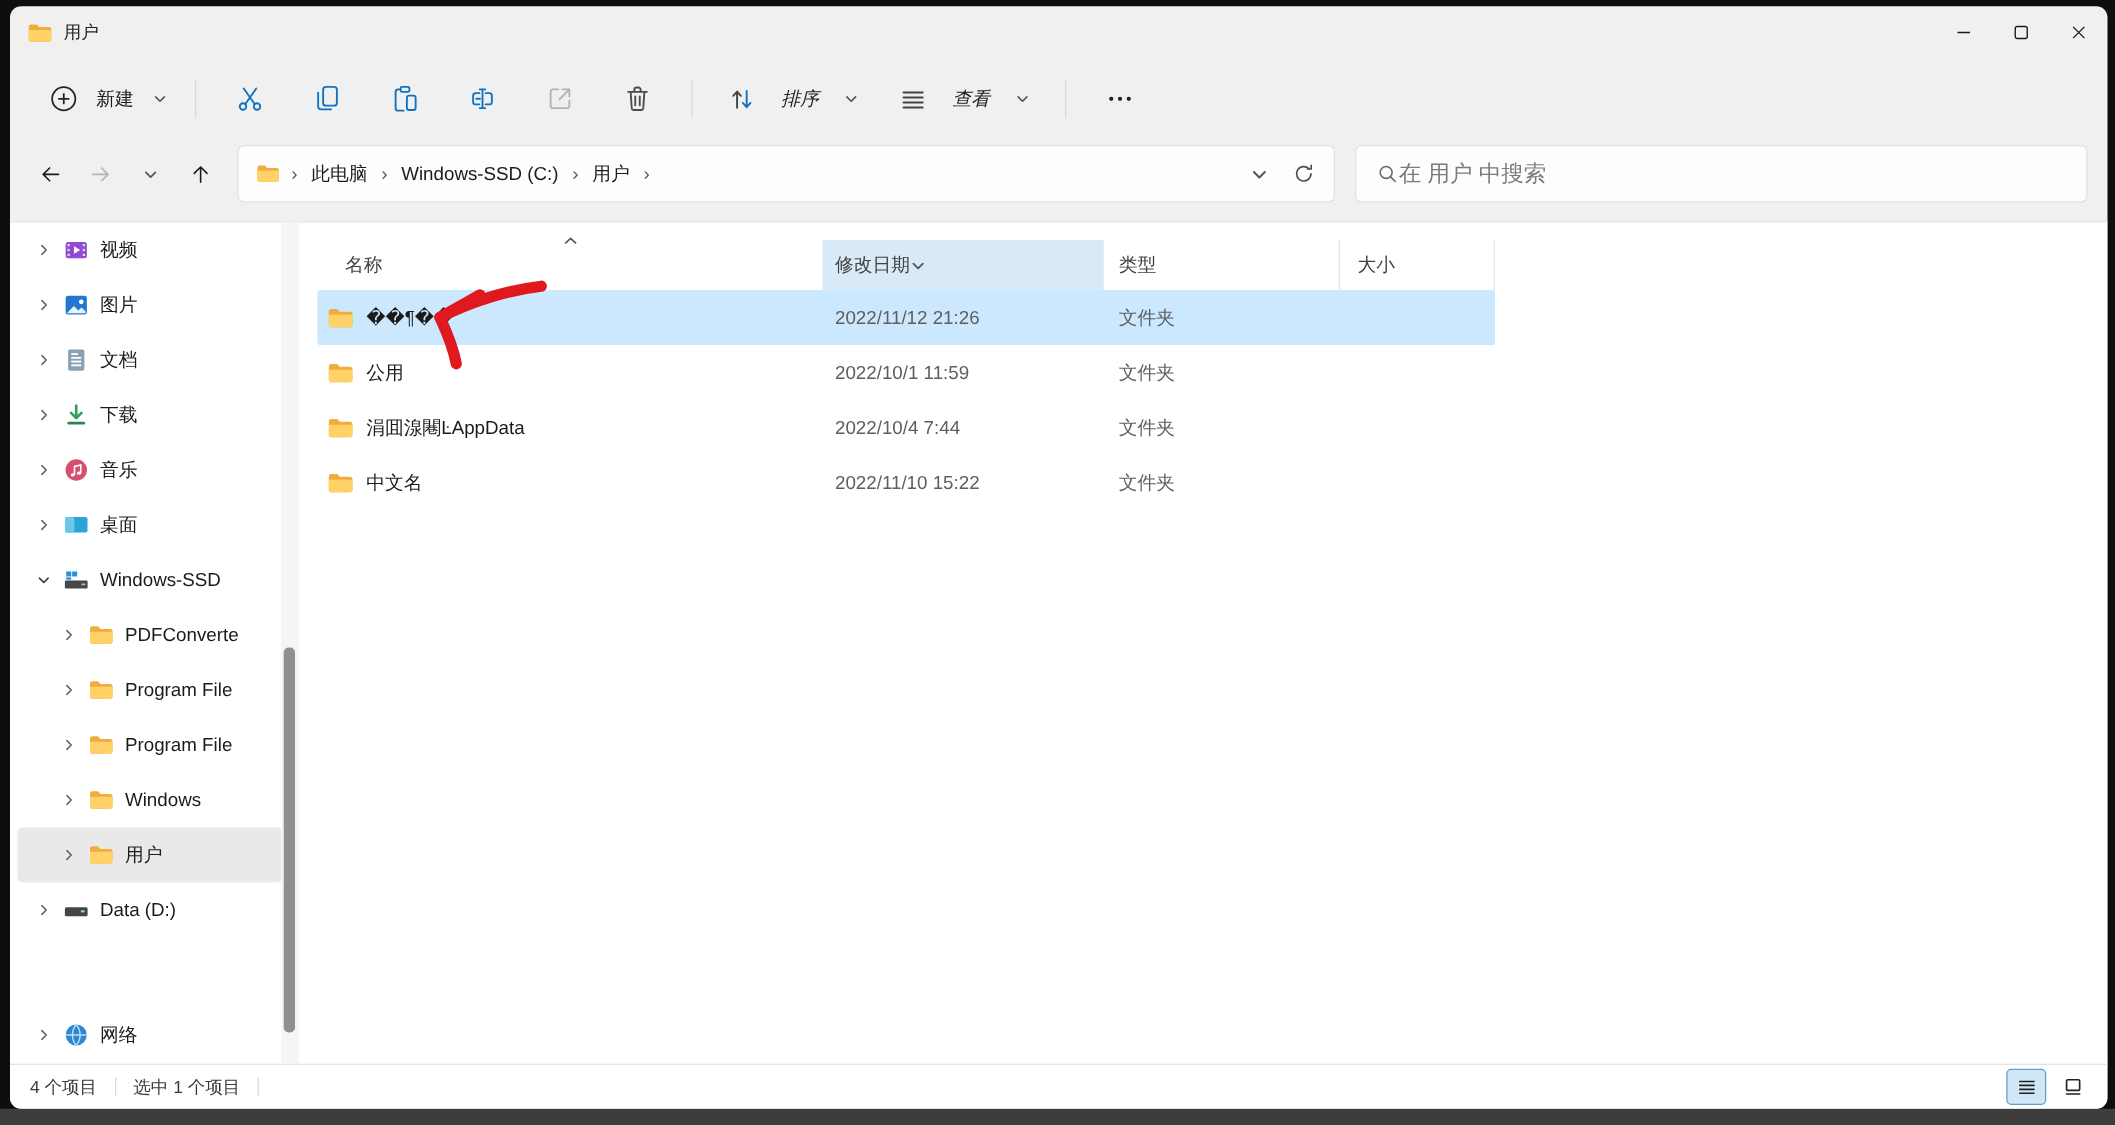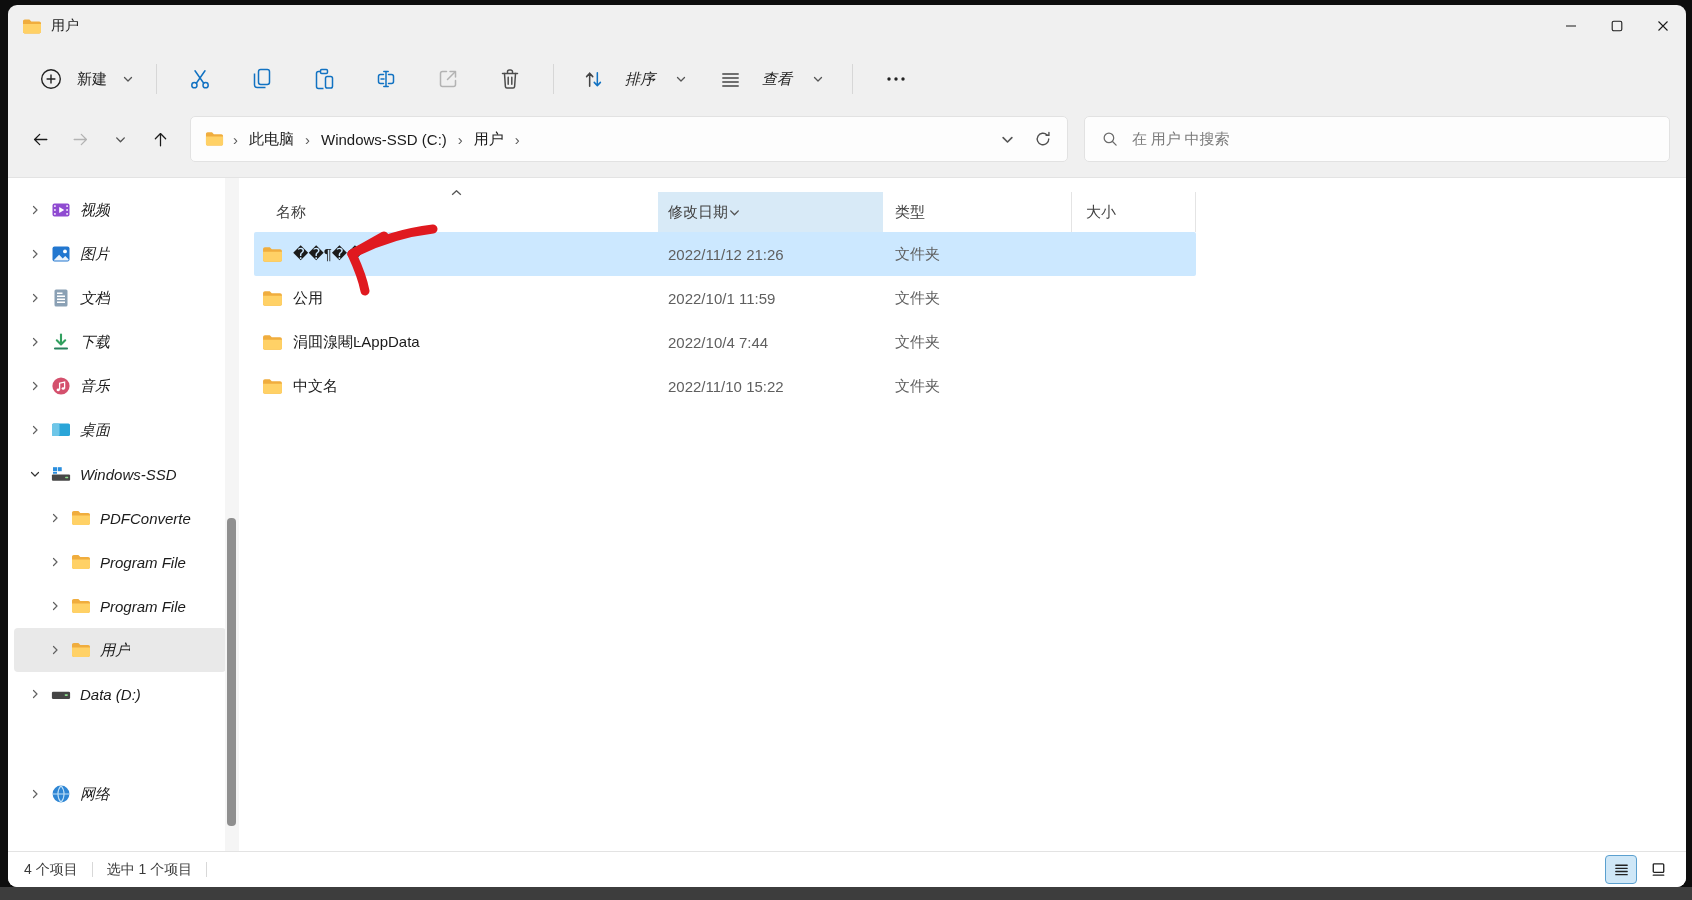--- a/index.html
+++ b/index.html
@@ -41,26 +41,26 @@
   .crumbs{display:flex;align-items:center;font-size:15px;color:var(--txt);}
   .crumb{padding:4px 2px;cursor:pointer;white-space:nowrap;}
   .crumb-sep{color:#5a5a5a;font-size:15px;padding:0 9px;}
   .addr-right{margin-left:auto;display:flex;align-items:center;}
   .addr-btn{border:none;background:transparent;width:36px;height:36px;display:flex;align-items:center;justify-content:center;cursor:pointer;}
   .addr-btn svg{width:15px;height:15px;display:block;}
   .addr-btn.rf svg{width:18px;height:18px;}
   .search-box{width:586px;height:46px;background:#fdfdfd;border:1px solid #e2e2e2;border-radius:5px;
     display:flex;align-items:center;padding:0 12px 0 16px;margin-left:16px;flex:0 0 auto;}
   .search-box svg{width:18px;height:18px;display:block;flex:0 0 auto;}
-  .search-box input{flex:1;border:none;outline:none;background:transparent;font-size:15px;color:var(--txt);margin-left:13px;font-family:Liberation Serif, serif;}
+  .search-box input{flex:1;border:none;outline:none;background:transparent;font-size:18px;color:var(--txt);}
   .search-box input::placeholder{color:#7b7b7b;}
   
   .content{flex:1;display:flex;background:#fff;border-top:1px solid #e3e3e3;min-height:0;}
   .sidebar{width:232px;flex:0 0 auto;position:relative;overflow:hidden;}
-  .tree{padding-top:10px;font-style:italic;}
+  .tree{}
   .tree-item{height:44px;display:flex;align-items:center;margin:0 14px 0 6px;padding-left:14px;
     border-radius:4px;gap:8px;cursor:pointer;}
   .tree-item.indent{padding-left:34px;}
   .tree-item.selected{background:#e9e9e9;}
   .tree-item.gap-above{margin-top:56px;align-items:center;}
   .tree-chevron{width:14px;display:flex;justify-content:center;}
   .tree-chevron svg{width:12px;height:12px;display:block;}
   .tree-icon{width:22px;display:flex;justify-content:center;}
   .tree-icon svg{width:20px;height:20px;display:block;}
   .tree-label{font-size:15px;color:var(--txt);white-space:nowrap;overflow:hidden;}
@@ -484,20 +484,34 @@
               </svg>
             </span>
             <span class="tree-icon">
               <svg viewBox="0 0 20 16">
                 <path fill="#f0ad3e" d="M1 2.8C1 1.8 1.8 1 2.8 1h4.6l1.9 2.1h7.9c1 0 1.8.8 1.8 1.8V13c0 1.1-.8 1.9-1.8 1.9H2.8c-1 0-1.8-.8-1.8-1.9z"></path>
                 <path fill="#ffd166" d="M1 5.4h18V13c0 1.1-.8 1.9-1.8 1.9H2.8c-1 0-1.8-.8-1.8-1.9z"></path>
               </svg>
             </span>
             <span class="tree-label">Program File</span>
           </div>
+          <div class="tree-item indent">
+            <span class="tree-chevron">
+              <svg viewBox="0 0 12 12" fill="none" stroke="#616161" stroke-width="1.2" stroke-linecap="round" stroke-linejoin="round">
+                <path d="M4.5 2.5L8 6l-3.5 3.5"></path>
+              </svg>
+            </span>
+            <span class="tree-icon">
+              <svg viewBox="0 0 20 16">
+                <path fill="#f0ad3e" d="M1 2.8C1 1.8 1.8 1 2.8 1h4.6l1.9 2.1h7.9c1 0 1.8.8 1.8 1.8V13c0 1.1-.8 1.9-1.8 1.9H2.8c-1 0-1.8-.8-1.8-1.9z"></path>
+                <path fill="#ffd166" d="M1 5.4h18V13c0 1.1-.8 1.9-1.8 1.9H2.8c-1 0-1.8-.8-1.8-1.9z"></path>
+              </svg>
+            </span>
+            <span class="tree-label">Windows</span>
+          </div>
           <div class="tree-item indent selected">
             <span class="tree-chevron">
               <svg viewBox="0 0 12 12" fill="none" stroke="#616161" stroke-width="1.2" stroke-linecap="round" stroke-linejoin="round">
                 <path d="M4.5 2.5L8 6l-3.5 3.5"></path>
               </svg>
             </span>
             <span class="tree-icon">
               <svg viewBox="0 0 20 16">
                 <path fill="#f0ad3e" d="M1 2.8C1 1.8 1.8 1 2.8 1h4.6l1.9 2.1h7.9c1 0 1.8.8 1.8 1.8V13c0 1.1-.8 1.9-1.8 1.9H2.8c-1 0-1.8-.8-1.8-1.9z"></path>
                 <path fill="#ffd166" d="M1 5.4h18V13c0 1.1-.8 1.9-1.8 1.9H2.8c-1 0-1.8-.8-1.8-1.9z"></path>

